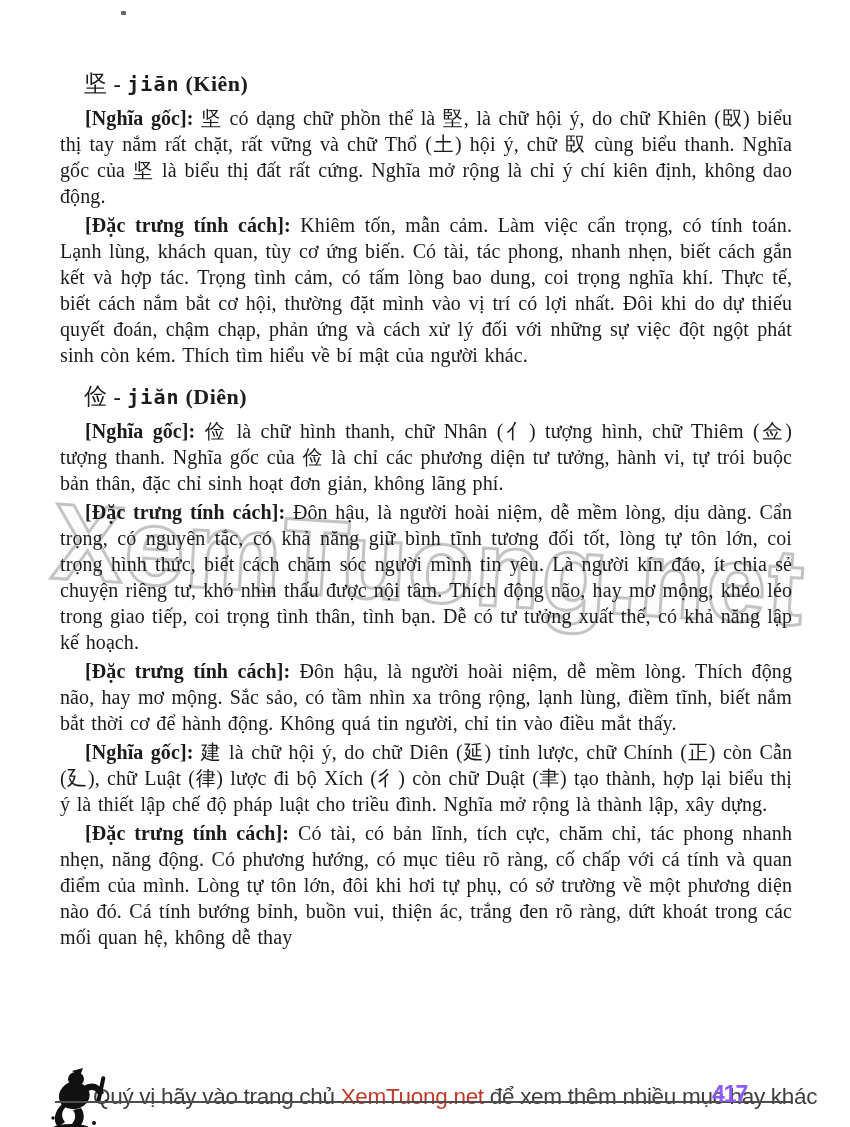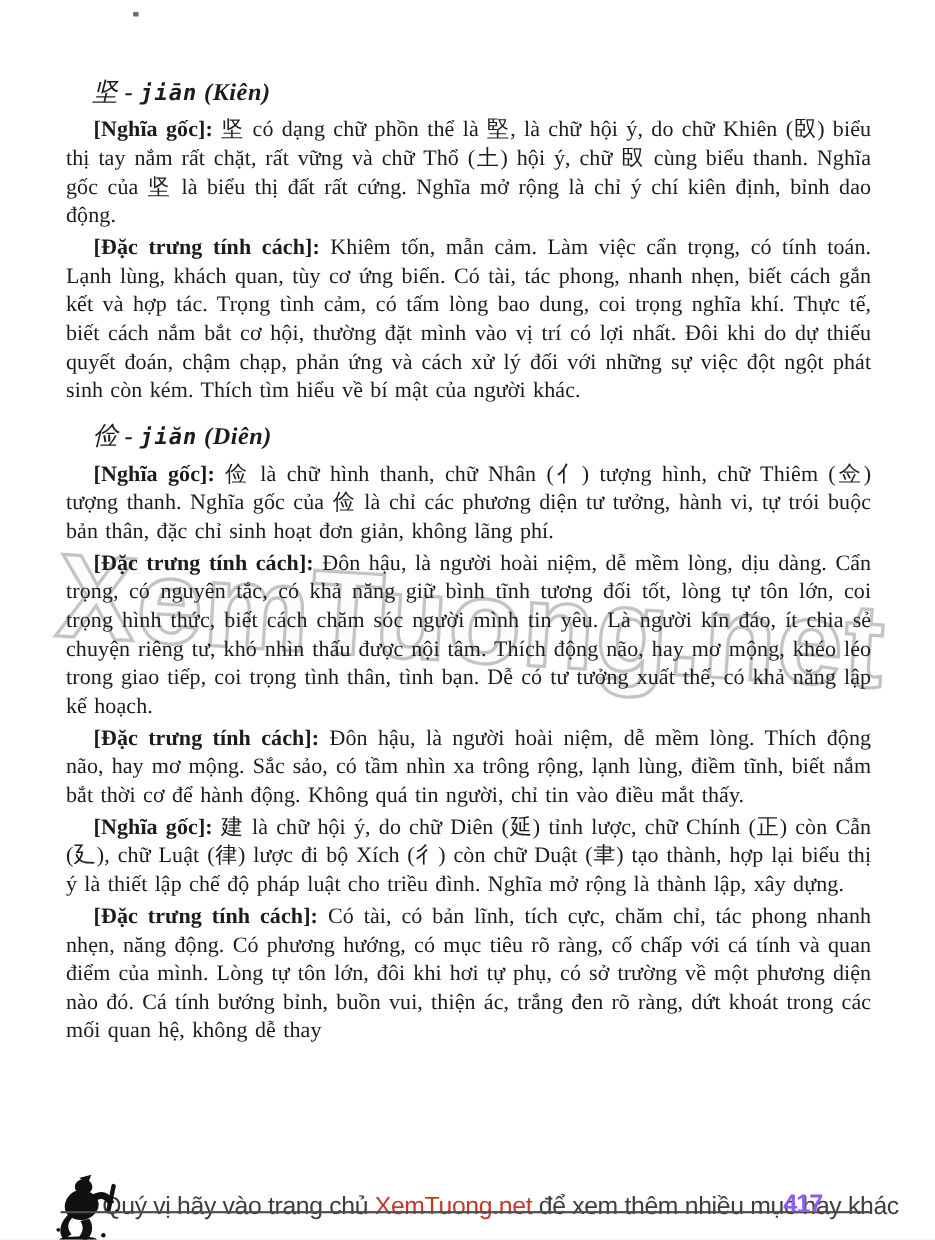--- a/index.html
+++ b/index.html
@@ -42,21 +42,20 @@
   .content {
     position: absolute;
     left: 60px; right: 58px; top: 68px;
     z-index: 1;
   }
   .entry-heading {
     font-size: 22px;
     font-weight: bold;
     margin: 13px 0 6px 24px;
     letter-spacing: 0.5px;
-    font-style: italic;
   }
   .entry-heading.first { margin-top: 0; }
   .hanzi { font-weight: normal; font-size: 23px; }
   .pinyin {
     font-family: "DejaVu Sans Mono", monospace;
     font-weight: bold;
     font-size: 20px;
     letter-spacing: 1px;
   }
   .para {
@@ -116,21 +115,21 @@
 <div class="page">
 
   <div class="stray-mark"></div>
 
   <div class="watermark">XemTuong.net</div>
 
   <div class="content">
 
     <div>
       <h2 class="entry-heading first"><span class="hanzi">坚</span><span> - </span><span class="pinyin">jiān</span> <span>(Kiên)</span></h2>
-      <p class="para"><span class="label">[Nghĩa gốc]:</span><span> 坚 có dạng chữ phồn thể là 堅, là chữ hội ý, do chữ Khiên (臤) biểu thị tay nắm rất chặt, rất vững và chữ Thổ (土) hội ý, chữ 臤 cùng biểu thanh. Nghĩa gốc của 坚 là biểu thị đất rất cứng. Nghĩa mở rộng là chỉ ý chí kiên định, bỉnh dao động.</span></p>
+      <p class="para"><span class="label">[Nghĩa gốc]:</span><span> 坚 có dạng chữ phồn thể là 堅, là chữ hội ý, do chữ Khiên (臤) biểu thị tay nắm rất chặt, rất vững và chữ Thổ (土) hội ý, chữ 臤 cùng biểu thanh. Nghĩa gốc của 坚 là biểu thị đất rất cứng. Nghĩa mở rộng là chỉ ý chí kiên định, không dao động.</span></p>
       <p class="para"><span class="label">[Đặc trưng tính cách]:</span><span> Khiêm tốn, mẫn cảm. Làm việc cẩn trọng, có tính toán. Lạnh lùng, khách quan, tùy cơ ứng biến. Có tài, tác phong, nhanh nhẹn, biết cách gắn kết và hợp tác. Trọng tình cảm, có tấm lòng bao dung, coi trọng nghĩa khí. Thực tế, biết cách nắm bắt cơ hội, thường đặt mình vào vị trí có lợi nhất. Đôi khi do dự thiếu quyết đoán, chậm chạp, phản ứng và cách xử lý đối với những sự việc đột ngột phát sinh còn kém. Thích tìm hiểu về bí mật của người khác.</span></p>
     </div>
 
     <div>
       <h2 class="entry-heading"><span class="hanzi">俭</span><span> - </span><span class="pinyin">jiăn</span> <span>(Diên)</span></h2>
       <p class="para"><span class="label">[Nghĩa gốc]:</span><span> 俭 là chữ hình thanh, chữ Nhân (亻) tượng hình, chữ Thiêm (佥) tượng thanh. Nghĩa gốc của 俭 là chỉ các phương diện tư tưởng, hành vi, tự trói buộc bản thân, đặc chỉ sinh hoạt đơn giản, không lãng phí.</span></p>
       <p class="para"><span class="label">[Đặc trưng tính cách]:</span><span> Đôn hậu, là người hoài niệm, dễ mềm lòng, dịu dàng. Cẩn trọng, có nguyên tắc, có khả năng giữ bình tĩnh tương đối tốt, lòng tự tôn lớn, coi trọng hình thức, biết cách chăm sóc người mình tin yêu. Là người kín đáo, ít chia sẻ chuyện riêng tư, khó nhìn thấu được nội tâm. Thích động não, hay mơ mộng, khéo léo trong giao tiếp, coi trọng tình thân, tình bạn. Dễ có tư tưởng xuất thế, có khả năng lập kế hoạch.</span></p>
     </div>
 
     <div>

